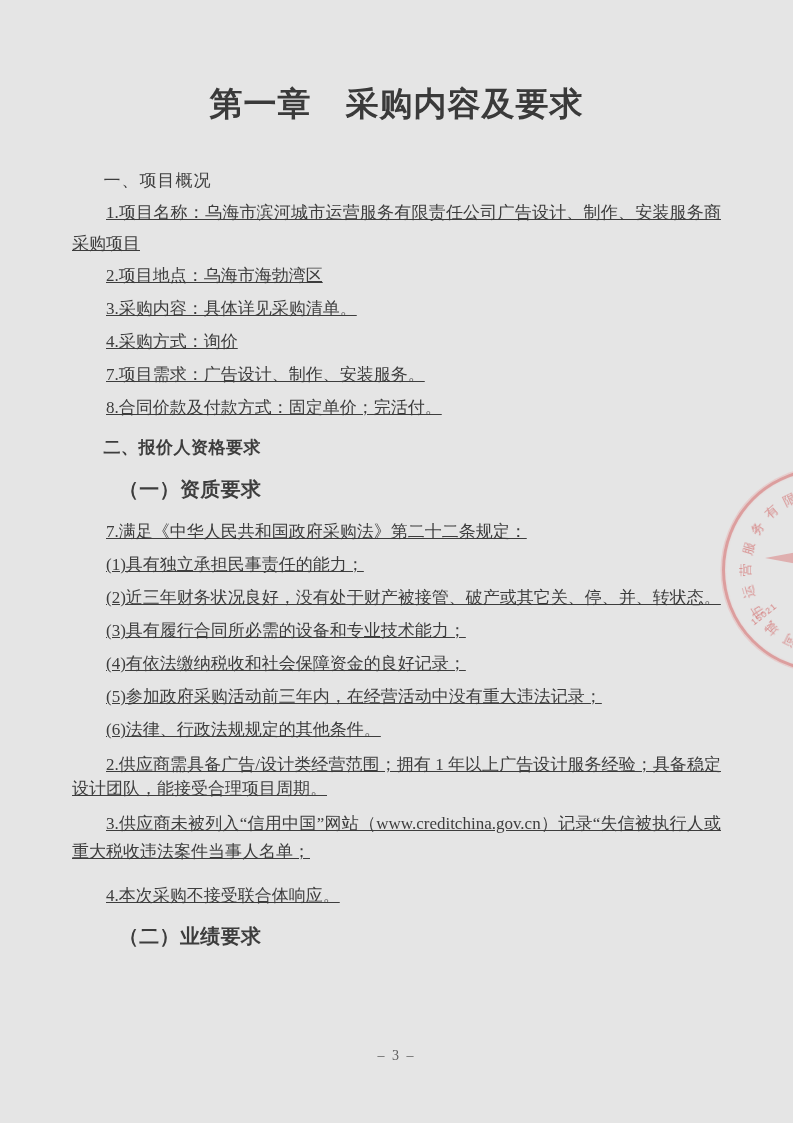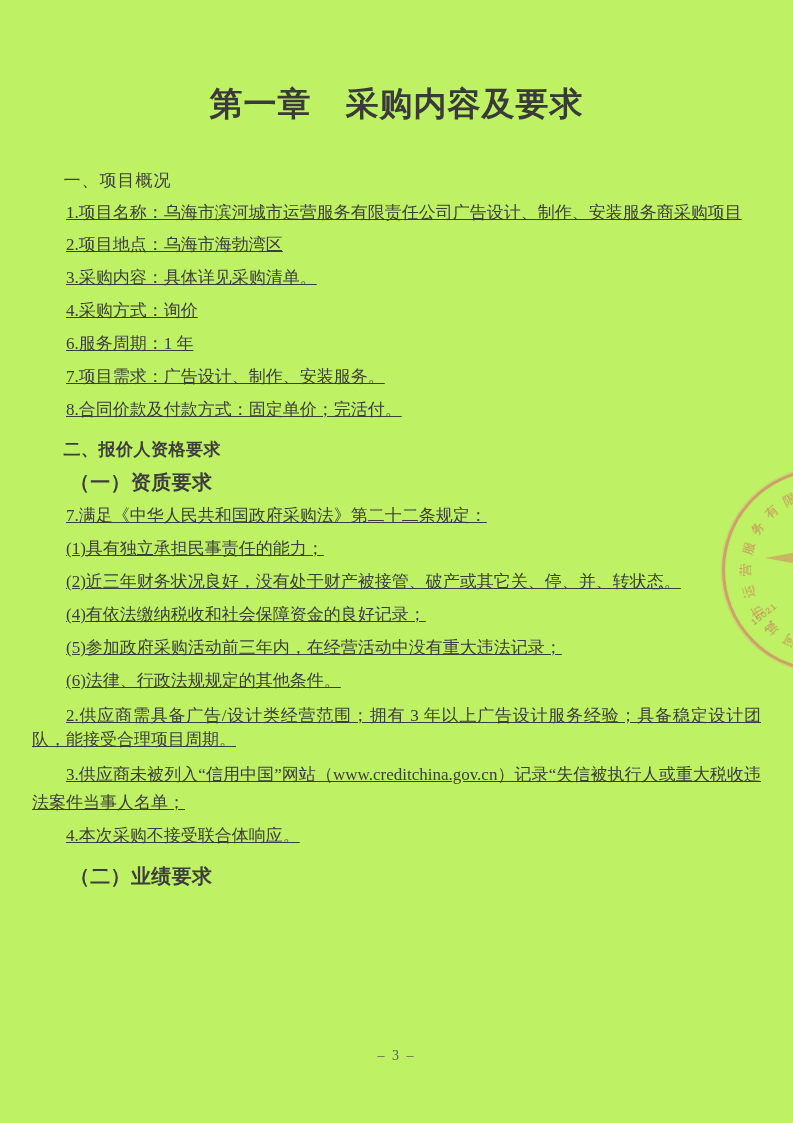--- a/index.html
+++ b/index.html
@@ -4,38 +4,38 @@
 <style>
   html, body {
     margin: 0;
     padding: 0;
     background: #ffffff;
   }
   .page {
     position: relative;
     width: 793px;
     height: 1123px;
-    background: #bef264;
+    background: #e5e5e5;
     overflow: hidden;
     font-family: "Liberation Serif", "DejaVu Serif", serif;
     color: #3d3d3d;
     -webkit-font-smoothing: antialiased;
   }
   .doc-title {
     margin: 0;
     padding-top: 82px;
     text-align: center;
     font-size: 33px;
     font-weight: bold;
     letter-spacing: 1px;
     color: #3a3a3a;
     white-space: pre;
   }
   .body-text {
-    padding: 0 32px;
+    padding: 0 72px;
     font-size: 17px;
     text-align: justify;
   }
   .sec-heading {
     margin: 0;
     margin-top: 37px;
     line-height: 33px;
     text-indent: 1.85em;
     font-size: 17px;
     font-weight: normal;
@@ -57,24 +57,24 @@
   }
   .para.tight {
     margin-top: 7px;
     line-height: 23.5px;
   }
   .para.medium {
     margin-top: 10px;
     line-height: 28px;
   }
   .para.spaced {
-    margin-top: 2px;
+    margin-top: 13px;
   }
   .sub-heading {
-    margin: 0;
+    margin: 9px;
     line-height: 33px;
     text-indent: 1.9em;
     letter-spacing: 0.5px;
   }
   .sub-heading.last {
     margin-top: 8px;
   }
   
   .stamp {
     position: absolute;
@@ -142,35 +142,35 @@
   <h1 class="doc-title">第一章　采购内容及要求</h1>
 
   <div class="body-text">
 
     <h2 class="sec-heading">一、项目概况</h2>
 
     <p class="para wrap-first">1.项目名称：乌海市滨河城市运营服务有限责任公司广告设计、制作、安装服务商采购项目</p>
     <p class="para">2.项目地点：乌海市海勃湾区</p>
     <p class="para">3.采购内容：具体详见采购清单。</p>
     <p class="para">4.采购方式：询价</p>
-    <p class="para">6.服务周期：1 年</p>
     <p class="para">7.项目需求：广告设计、制作、安装服务。</p>
     <p class="para">8.合同价款及付款方式：固定单价；完活付。</p>
 
     <h2 class="sec-heading bold">二、报价人资格要求</h2>
 
     <h3 class="sub-heading">（一）资质要求</h3>
 
     <p class="para">7.满足《中华人民共和国政府采购法》第二十二条规定：</p>
     <p class="para">(1)具有独立承担民事责任的能力；</p>
     <p class="para">(2)近三年财务状况良好，没有处于财产被接管、破产或其它关、停、并、转状态。</p>
+    <p class="para">(3)具有履行合同所必需的设备和专业技术能力；</p>
     <p class="para">(4)有依法缴纳税收和社会保障资金的良好记录；</p>
     <p class="para">(5)参加政府采购活动前三年内，在经营活动中没有重大违法记录；</p>
     <p class="para">(6)法律、行政法规规定的其他条件。</p>
-    <p class="para tight">2.供应商需具备广告/设计类经营范围；拥有 3 年以上广告设计服务经验；具备稳定设计团队，能接受合理项目周期。</p>
+    <p class="para tight">2.供应商需具备广告/设计类经营范围；拥有 1 年以上广告设计服务经验；具备稳定设计团队，能接受合理项目周期。</p>
     <p class="para medium">3.供应商未被列入“信用中国”网站（www.creditchina.gov.cn）记录“失信被执行人或重大税收违法案件当事人名单；</p>
     <p class="para spaced">4.本次采购不接受联合体响应。</p>
 
     <h3 class="sub-heading last">（二）业绩要求</h3>
 
   </div>
 
   <div class="stamp">
     <span class="stamp-digits">15021</span>
     <span class="stamp-star-tip"></span>

